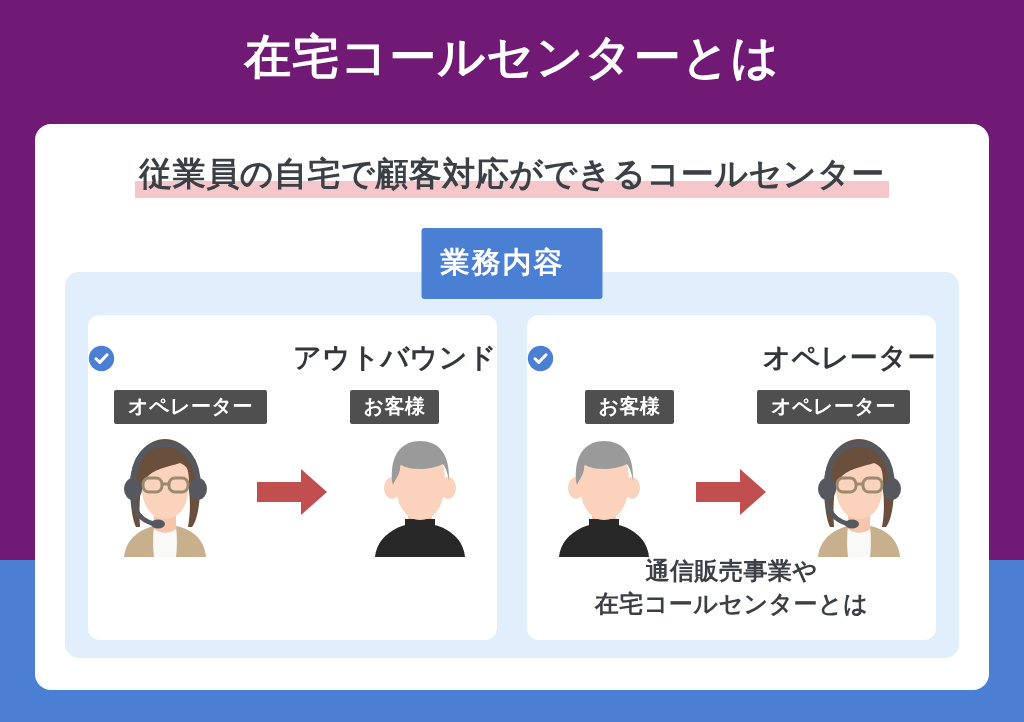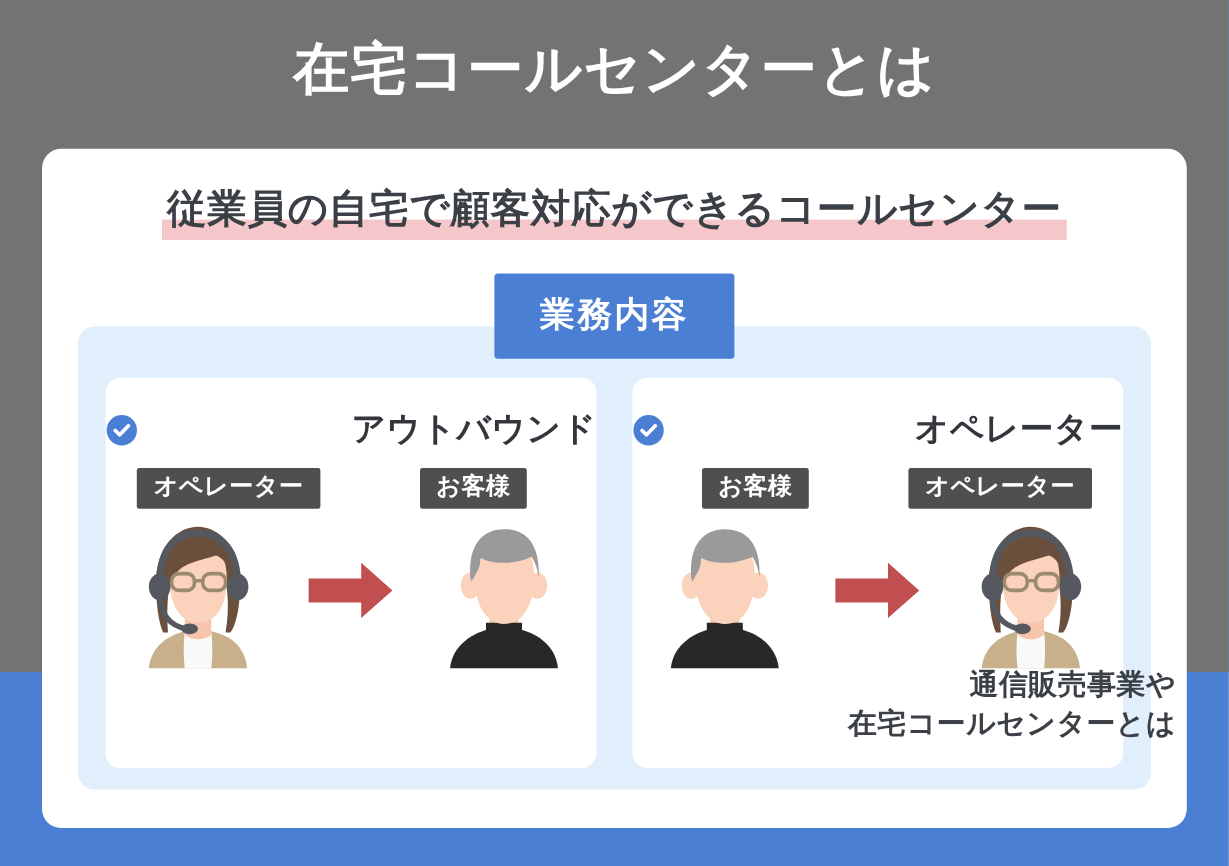--- a/index.html
+++ b/index.html
@@ -10,21 +10,21 @@
     width: 1024px;
     height: 722px;
     background: #4a7fd4;
     font-family: "Liberation Sans", "DejaVu Sans", sans-serif;
     overflow: hidden;
   }
   .poster {
     position: relative;
     width: 1024px;
     height: 560px;
-    background: #737373;
+    background: #701a75;
     box-sizing: border-box;
   }
 
   
   .title {
     position: absolute;
     top: 28px;
     left: 0;
     width: 1024px;
     text-align: center;
@@ -72,35 +72,34 @@
     left: 0;
     right: 0;
     bottom: 0px;
     height: 17px;
     background: #f5c6ca;
     z-index: 0;
   }
   .subtitle .txt {
     position: relative;
     z-index: 1;
-    font-family: Liberation Serif, serif;
   }
 
   
   .section-badge {
     position: absolute;
     left: 50%;
     transform: translateX(-50%);
     top: 104px;
     background: #4a7fd4;
     color: #ffffff;
     font-size: 29px;
     font-weight: bold;
     letter-spacing: 2px;
-    padding: 15px 38px 16px 38px;
+    padding: 15px 38px 16px 19px;
     border-radius: 3px;
     z-index: 5;
     white-space: nowrap;
   }
 
   
   .blue-panel {
     position: absolute;
     left: 30px;
     top: 148px;
@@ -207,27 +206,26 @@
   }
   .avatar-svg { display: block; }
   .arrow-svg { display: block; }
 
   
   .card-caption {
     position: absolute;
     bottom: 20px;
     left: 0;
     width: 409px;
-    text-align: right;
+    text-align: center;
     font-size: 24px;
     font-weight: bold;
     color: #3b3f46;
     line-height: 1.35;
     letter-spacing: 0.5px;
-    margin-left: 44px;
   }
   .card-caption .l2 { display: block; }
 </style>
 </head>
 <body>
 
 <div class="poster">
 
   <div class="title">在宅コールセンターとは</div>
 

